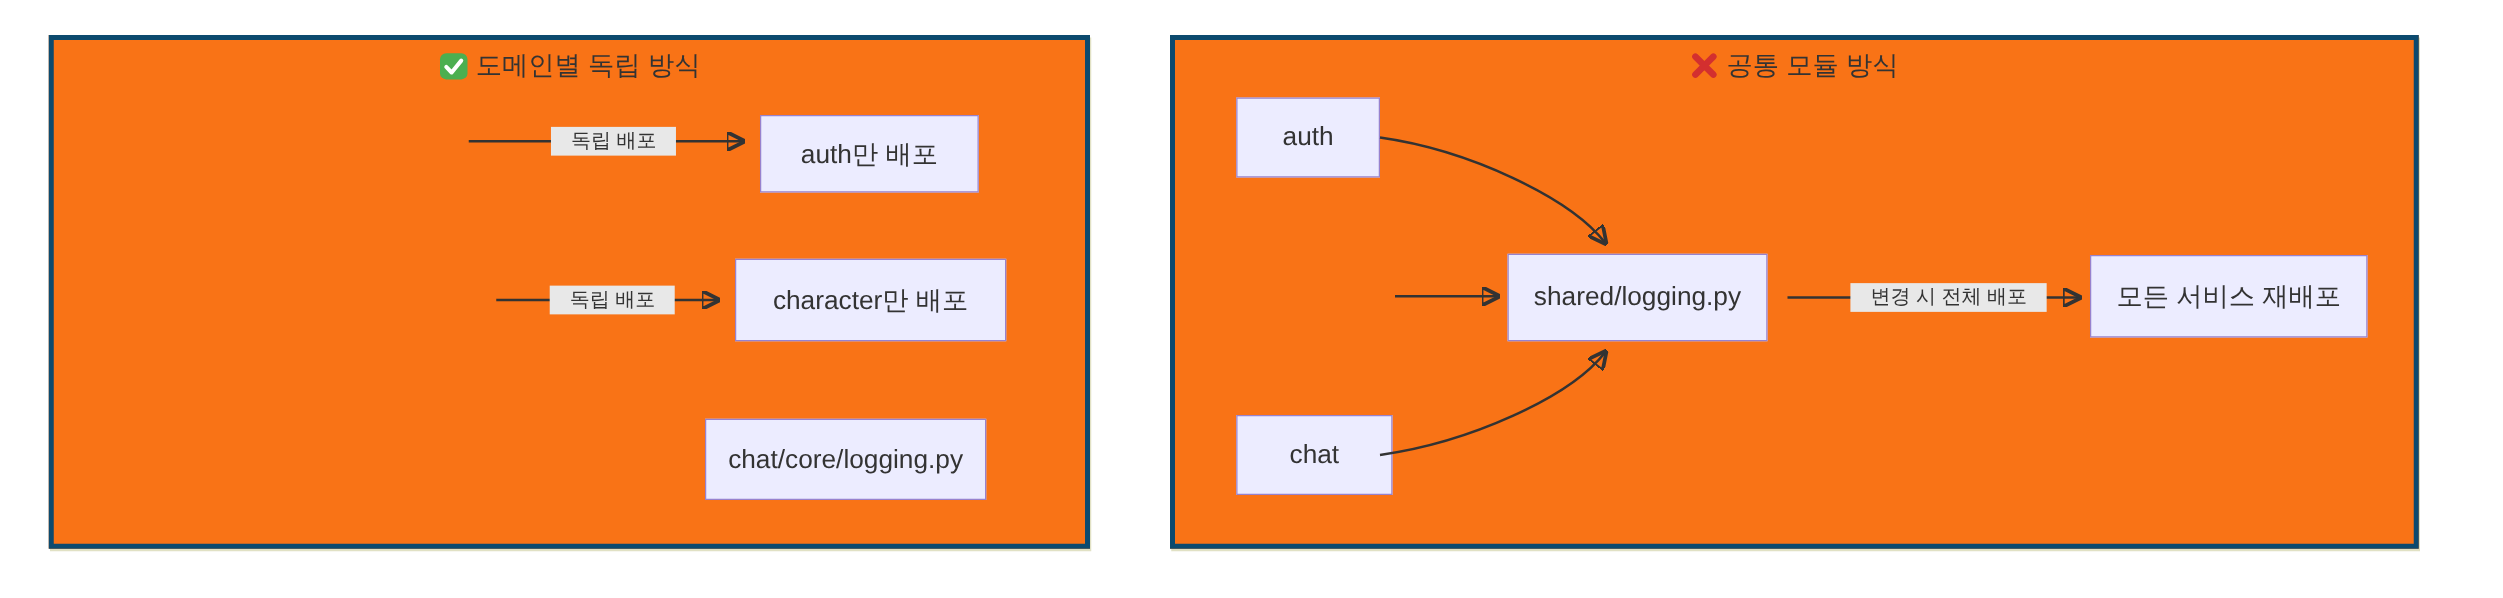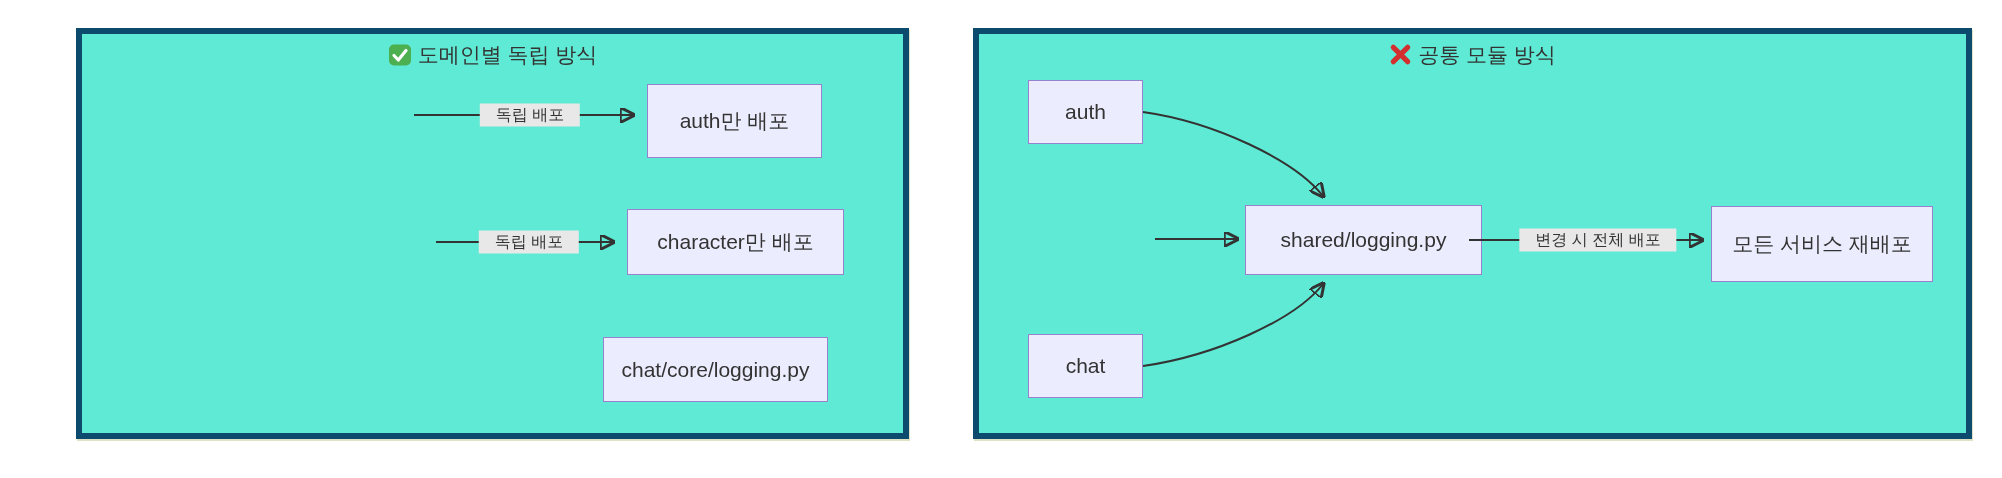--- a/index.html
+++ b/index.html
@@ -3,23 +3,22 @@
 <meta charset="utf-8">
 <style>
   html,body{margin:0;padding:0;background:#ffffff;}
   .canvas{
     position:relative;width:2002px;height:478px;background:#ffffff;
     font-family:"Liberation Sans","DejaVu Sans",sans-serif;color:#333333;
     overflow:hidden;
   }
   .panel{
     position:absolute;top:28px;height:411px;
-    background:#5eead4;border:6px solid #0c4a6e;box-sizing:border-box;
+    background:#f97316;border:4px solid #0c4a6e;box-sizing:border-box;
     box-shadow:1px 2px 0 rgba(170,170,85,.35);
-    margin-left:37px;
   }
   .panel-left{left:39px;width:833px;}
   .panel-right{left:936px;width:999px;text-align:right;}
   .panel-title{
     position:absolute;top:8px;left:0;width:100%;
     display:flex;justify-content:center;align-items:center;gap:6px;
     font-size:21px;line-height:1.2;
   }
   .ticon{display:inline-flex;align-items:center;}
   .node{
@@ -54,21 +53,21 @@
     <svg class="edges" width="829" height="407">
       <defs>
         <marker id="arrowL" viewBox="0 0 10 10" refX="8.5" refY="5" markerWidth="7.5" markerHeight="7.5" orient="auto-start-reverse">
           <path d="M0,0 L10,5 L0,10 z" fill="#333333" stroke="none"></path>
         </marker>
       </defs>
       <path d="M332,81 L551,81" marker-end="url(#arrowL)"></path>
       <path d="M354,208 L531,208" marker-end="url(#arrowL)"></path>
     </svg>
 
-    <div class="node" style="left:565px;top:50px;width:175px;height:74px">auth만 배포</div>
+    <div class="node" style="left:565px;top:60px;width:175px;height:62px">auth만 배포</div>
     <div class="node" style="left:545px;top:175px;width:217px;height:66px">character만 배포</div>
     <div class="node" style="left:521px;top:303px;width:225px;height:65px">chat/core/logging.py</div>
 
     <div class="edge-label" style="left:448px;top:81px">독립 배포</div>
     <div class="edge-label" style="left:447px;top:208px">독립 배포</div>
   </section>
 
   <section class="panel panel-right">
     <div class="panel-title">
       <span class="ticon">
@@ -85,20 +84,20 @@
           <path d="M0,0 L10,5 L0,10 z" fill="#333333" stroke="none"></path>
         </marker>
       </defs>
       <path d="M164,78 C235,88 316,126 344,162" marker-end="url(#arrowR)"></path>
       <path d="M176,205 L258,205" marker-end="url(#arrowR)"></path>
       <path d="M164,332 C235,322 316,286 344,250" marker-end="url(#arrowR)"></path>
       <path d="M490,206 L723,206" marker-end="url(#arrowR)"></path>
     </svg>
 
     <div class="node" style="left:49px;top:46px;width:115px;height:64px">auth</div>
-    <div class="node" style="left:49px;top:300px;width:115px;height:64px">chat</div>
-    <div class="node" style="left:266px;top:171px;width:237px;height:70px">shared/logging.py</div>
-    <div class="node" style="left:732px;top:172px;width:222px;height:76px">모든 서비스 재배포</div>
+    <div class="node" style="left:49px;top:300px;width:125px;height:64px">chat</div>
+    <div class="node" style="left:266px;top:171px;width:208px;height:70px">shared/logging.py</div>
+    <div class="node" style="left:732px;top:172px;width:222px;height:66px">모든 서비스 재배포</div>
 
     <div class="edge-label" style="left:619px;top:206px">변경 시 전체 배포</div>
   </section>
 
 </div>
 
 </body></html>

